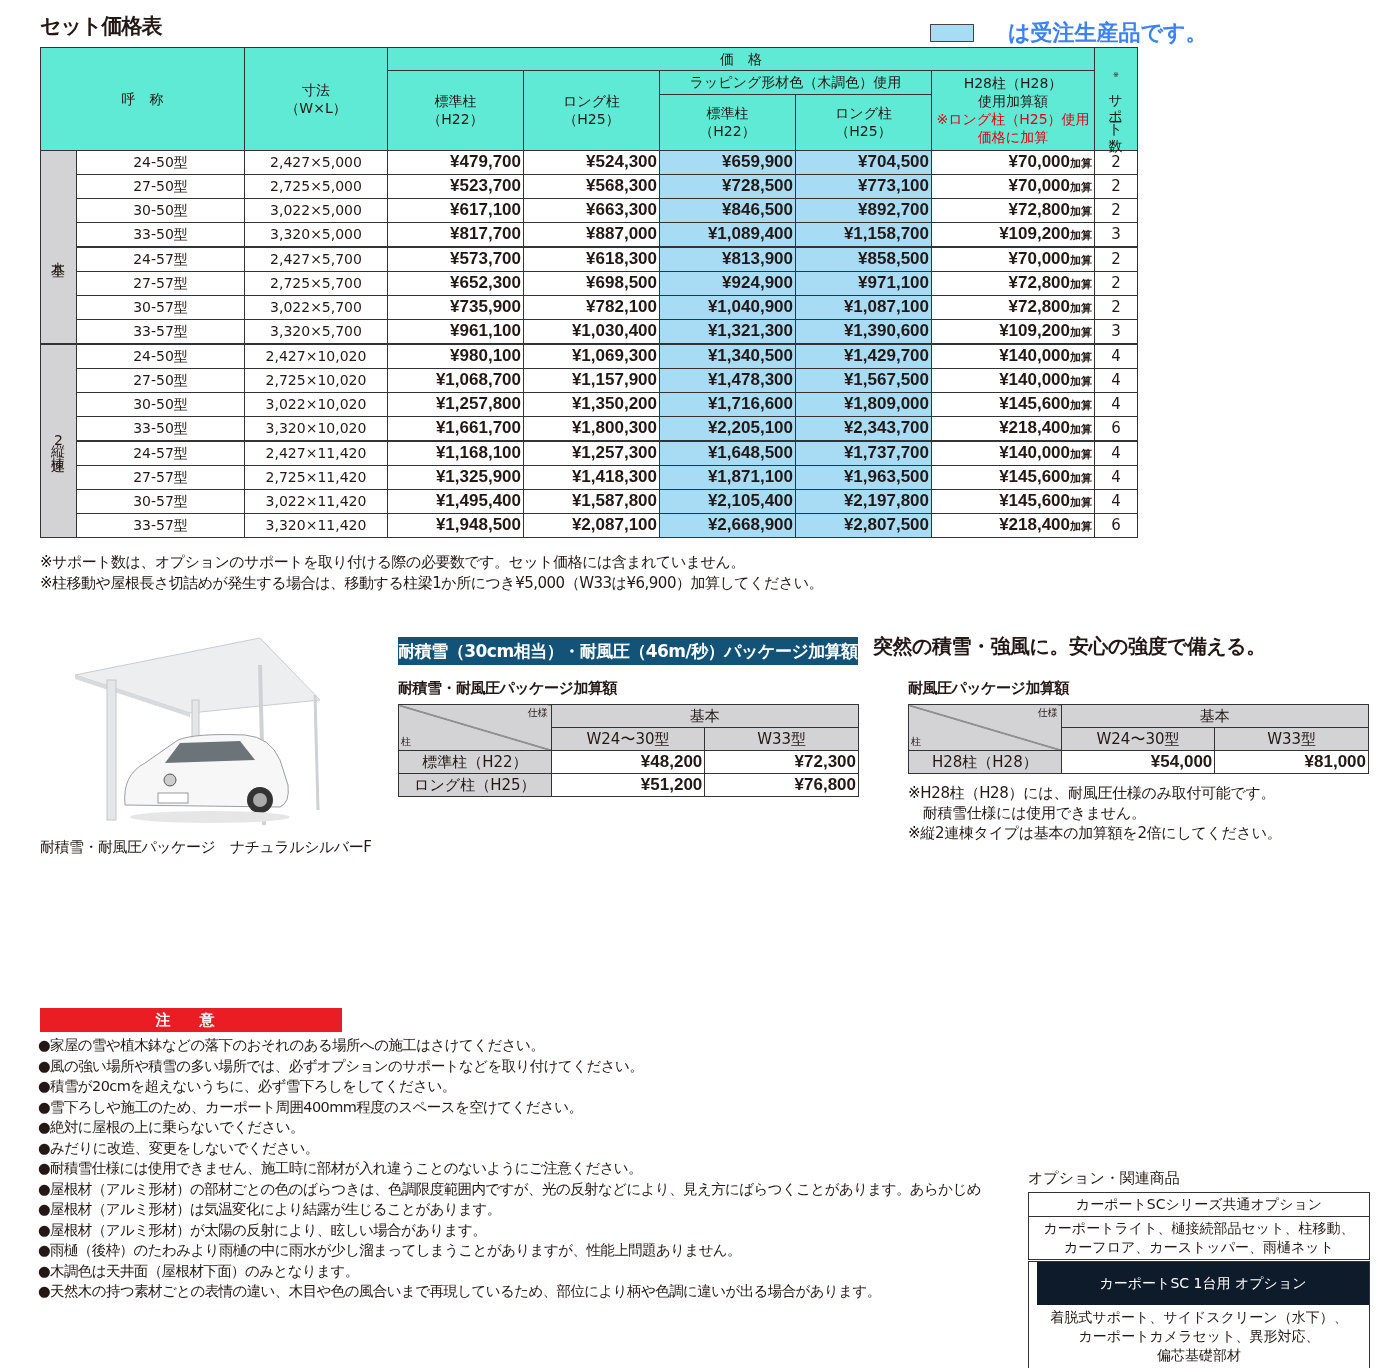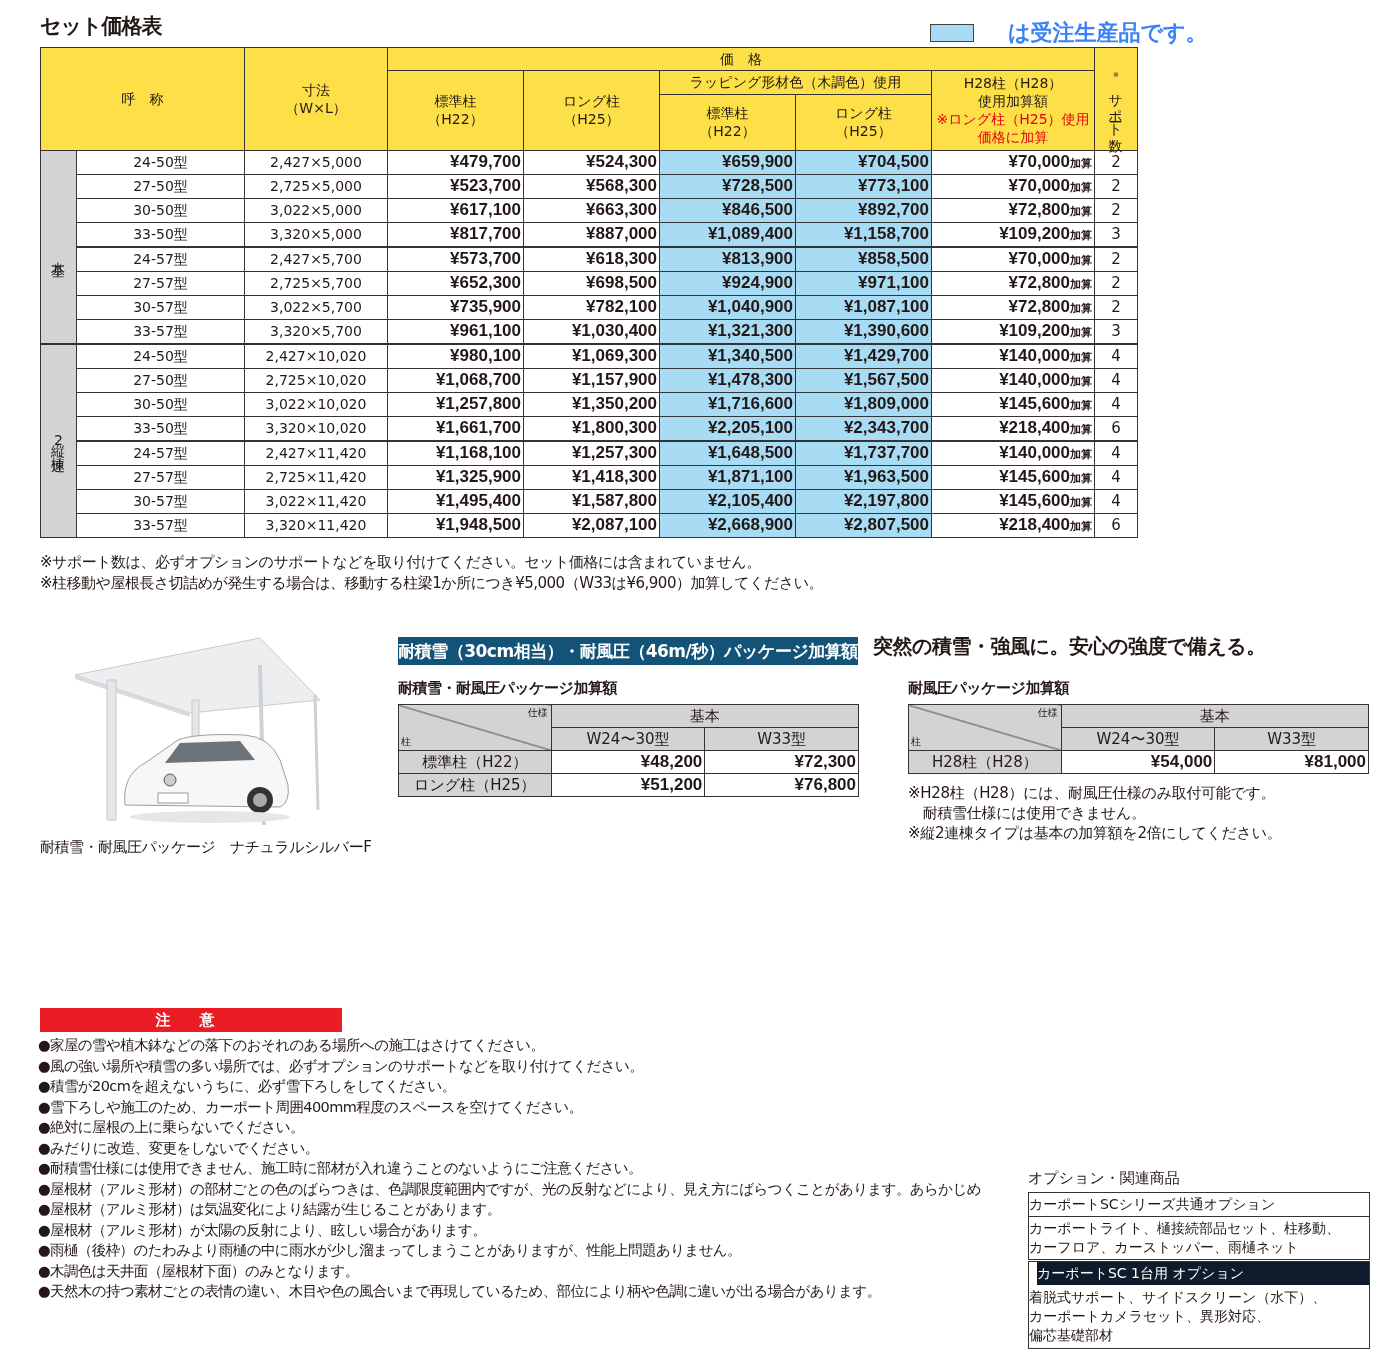--- a/index.html
+++ b/index.html
@@ -6,21 +6,21 @@
   body { width:1380px; height:1368px; position:relative; font-family:"DejaVu Sans","Liberation Sans",sans-serif; color:#231815; overflow:hidden; }
   .abs { position:absolute; }
   .title { left:40px; top:12px; font-size:21px; font-weight:bold; letter-spacing:-1px; }
   .legend { left:930px; top:18px; display:flex; align-items:center; gap:6px; }
   .legend-swatch { width:42px; height:16px; background:#a8dcf5; border:1px solid #444; }
   .legend-text { color:#3b82f6; font-size:22px; font-weight:bold;margin-left:28px; }
 
   table { border-collapse:collapse; }
   .main-table { left:40px; top:47px; width:1097px; table-layout:fixed; }
   .main-table td, .main-table th { border:1.5px solid #333; padding:0; font-size:14px; height:22.3px; line-height:22px; }
-  .main-table th { background:#fde047; font-weight:normal; text-align:center; line-height:18px; }
+  .main-table th { background:#5eead4; font-weight:normal; text-align:center; line-height:18px; }
   .main-table .group-cell { background:#d3d3d5; text-align:center; font-size:14px; line-height:18px; width:34px; }
   .main-table .name { text-align:center; }
   .main-table .dim { text-align:center; }
   .main-table .price { text-align:right; font-weight:bold; font-size:17px; padding-right:2px; font-family:"Liberation Sans",sans-serif; }
   .main-table .wrap { background:#a8dcf5; }
   .main-table .h28 { text-align:right; font-weight:bold; font-size:17px; padding-right:2px; font-family:"Liberation Sans",sans-serif; }
   .main-table .h28 small { font-size:11px; font-weight:bold; }
   .main-table .support { text-align:center; font-size:15px; }
   .main-table tr.thick-top td { border-top:2.5px solid #333; }
   .red { color:#e60012; }
@@ -41,21 +41,21 @@
   .diag { position:relative; background:linear-gradient(to top right, transparent calc(50% - 0.8px), #333 50%, transparent calc(50% + 0.8px)); background-color:#d3d3d5; }
   .diag .spec { position:absolute; right:3px; top:1px; font-size:10px; }
   .diag .col { position:absolute; left:2px; bottom:1px; font-size:10px; }
   .pkg-notes { left:908px; top:783px; font-size:15px; line-height:20px; letter-spacing:-0.3px; }
 
   .caution-bar { left:40px; top:1008px; width:302px; height:24px; background:#ea1c24; color:#fff; text-align:center; font-weight:bold; font-size:15px; line-height:24px; letter-spacing:12px; }
   .caution-list { left:38px; top:1035px; font-size:14.5px; line-height:20.5px; letter-spacing:-0.6px; margin:0; padding:0; list-style:none; width:960px; }
   .caution-list li.cont { padding-left:16px; }
 
   .opt-title { left:1028px; top:1169px; font-size:15px; }
-  .opt-box { left:1028px; width:340px; border:1.5px solid #333; font-size:14px; line-height:19px; }
+  .opt-box { left:1028px; width:340px; border:1.5px solid #333; text-align:center; font-size:14px; line-height:19px; }
   .opt-head-w { background:#fff; }
   .opt-head-k { background:#0d1b2a; color:#fff; }
 </style>
 </head>
 <body>
 
 <div class="abs title">セット価格表</div>
 <div class="abs legend">
   <span class="legend-swatch" style="background: rgb(168, 220, 245);"></span>
   <span class="legend-text">は受注生産品です。</span>
@@ -256,21 +256,21 @@
         <td class="price">¥2,087,100</td>
         <td class="price wrap">¥2,668,900</td>
         <td class="price wrap">¥2,807,500</td>
         <td class="h28"><span>¥218,400</span><small>加算</small></td>
         <td class="support">6</td>
       </tr>
     </tbody>
 </table>
 
 <div class="abs notes1">
-  <div>※サポート数は、必ずオプションのサポートなどを取り付けてください。セット価格には含まれていません。</div>
+  <div>※サポート数は、オプションのサポートを取り付ける際の必要数です。セット価格には含まれていません。</div>
   <div>※柱移動や屋根長さ切詰めが発生する場合は、移動する柱梁1か所につき¥5,000（W33は¥6,900）加算してください。</div>
 </div>
 
 <div class="abs photo">
   <svg width="270" height="195" viewBox="0 0 270 195">
     <polygon points="5,40 190,3 250,65 120,78" fill="#eceef0" stroke="#c9ccd0" stroke-width="1"></polygon>
     <polygon points="5,40 120,78 120,82 5,44" fill="#d8dbde"></polygon>
     <rect x="37" y="45" width="9" height="140" fill="#e4e6e8" stroke="#c4c7ca"></rect>
     <rect x="122" y="65" width="7" height="45" fill="#e4e6e8" stroke="#c4c7ca"></rect>
     <line x1="190" y1="30" x2="194" y2="190" stroke="#cfd2d5" stroke-width="4"></line>
@@ -373,19 +373,19 @@
 
 <div class="abs opt-title">オプション・関連商品</div>
 <div class="abs opt-box" style="top:1192px;">
   <div class="opt-head-w" style="border-bottom:1.5px solid #333;padding:2px 0;">カーポートSCシリーズ共通オプション</div>
   <div style="padding:2px 0;">
     <div>カーポートライト、樋接続部品セット、柱移動、</div>
     <div>カーフロア、カーストッパー、雨樋ネット</div>
   </div>
 </div>
 <div class="abs opt-box" style="top:1261px;">
-  <div class="opt-head-k" style="padding:2px 0;margin-left:8px;">カーポートSC 1台用 オプション</div>
+  <div class="opt-head-k" style="padding:12px 0;margin-left:8px;">カーポートSC 1台用 オプション</div>
   <div style="padding:3px 0;">
     <div>着脱式サポート、サイドスクリーン（水下）、</div>
     <div>カーポートカメラセット、異形対応、</div>
     <div>偏芯基礎部材</div>
   </div>
 </div>
 
 </body></html>

